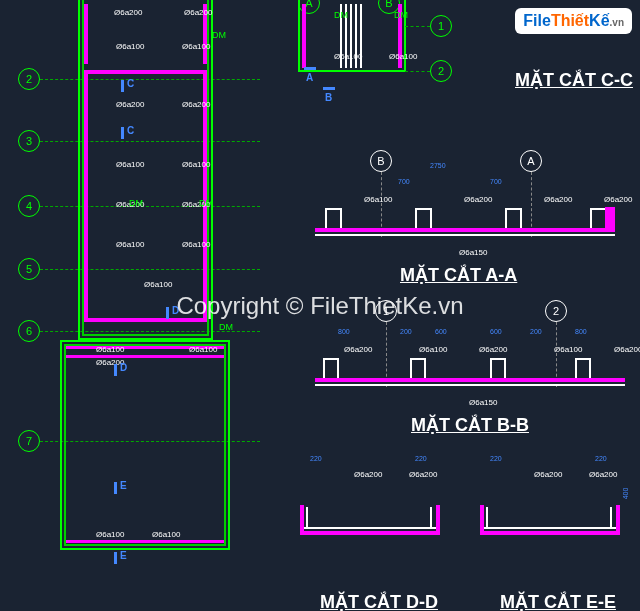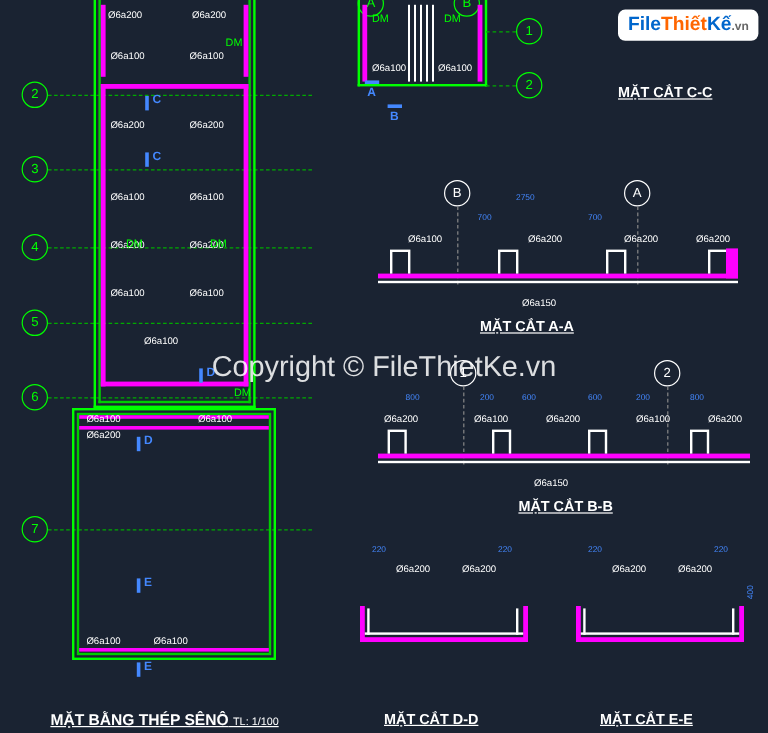--- a/index.html
+++ b/index.html
@@ -76,25 +76,26 @@
   }
   .rebar-white {
     position: absolute;
     background: #fff;
   }
   .label {
     position: absolute;
     font-size: 8px;
     color: #fff;
     white-space: nowrap;
+    margin-left: 24px;
   }
   .label.green { color: #00ff00; }
   .title {
     position: absolute;
-    font-size: 12px;
+    font-size: 18px;
     color: #fff;
     font-weight: bold;
     text-decoration: underline;
     white-space: nowrap;
   }
   .title-sub {
     font-size: 9px;
     font-weight: normal;
     text-decoration: none;
   }
@@ -290,21 +291,21 @@
   <div class="dim-blue" style="left:435px; top:328px">600</div>
   <div class="dim-blue" style="left:490px; top:328px">600</div>
   <div class="dim-blue" style="left:530px; top:328px">200</div>
   <div class="dim-blue" style="left:575px; top:328px">800</div>
   <div class="label" style="left:320px; top:345px">Ø6a200</div>
   <div class="label" style="left:395px; top:345px">Ø6a100</div>
   <div class="label" style="left:455px; top:345px">Ø6a200</div>
   <div class="label" style="left:530px; top:345px">Ø6a100</div>
   <div class="label" style="left:590px; top:345px">Ø6a200</div>
   <div class="label" style="left:445px; top:398px">Ø6a150</div>
-  <div class="title" style="left:432px; top:415px">MẶT CẮT B-B</div>
+  <div class="title" style="left:411px; top:415px">MẶT CẮT B-B</div>
 
   <div style="position:absolute; left:300px; top:480px; width:140px; height:55px">
     <div class="rebar-magenta" style="left:0; bottom:0; width:140px; height:4px"></div>
     <div class="rebar-magenta" style="left:0; bottom:0; width:4px; height:30px"></div>
     <div class="rebar-magenta" style="left:136px; bottom:0; width:4px; height:30px"></div>
     <div class="rebar-white" style="left:4px; bottom:6px; width:132px; height:2px"></div>
     <div class="rebar-white" style="left:6px; bottom:6px; width:2px; height:22px"></div>
     <div class="rebar-white" style="left:130px; bottom:6px; width:2px; height:22px"></div>
   </div>
   <div style="position:absolute; left:480px; top:480px; width:140px; height:55px">
@@ -318,22 +319,18 @@
   <div class="label" style="left:330px; top:470px">Ø6a200</div>
   <div class="label" style="left:385px; top:470px">Ø6a200</div>
   <div class="label" style="left:510px; top:470px">Ø6a200</div>
   <div class="label" style="left:565px; top:470px">Ø6a200</div>
   <div class="dim-blue" style="left:310px; top:455px">220</div>
   <div class="dim-blue" style="left:415px; top:455px">220</div>
   <div class="dim-blue" style="left:490px; top:455px">220</div>
   <div class="dim-blue" style="left:595px; top:455px">220</div>
   <div class="dim-blue" style="left:620px; top:490px; transform:rotate(-90deg)">400</div>
 
-  <div class="title" style="left:42px; top:592px; font-size:13px">
-    <span>MẶT BẰNG THÉP SÊNÔ</span>
-    <span class="title-sub">TL: 1/100</span>
-  </div>
   <div class="title" style="left:320px; top:592px">MẶT CẮT D-D</div>
   <div class="title" style="left:500px; top:592px">MẶT CẮT E-E</div>
 
 </div>
 
 <div class="watermark">Copyright © FileThietKe.vn</div>
 
 </body></html>

